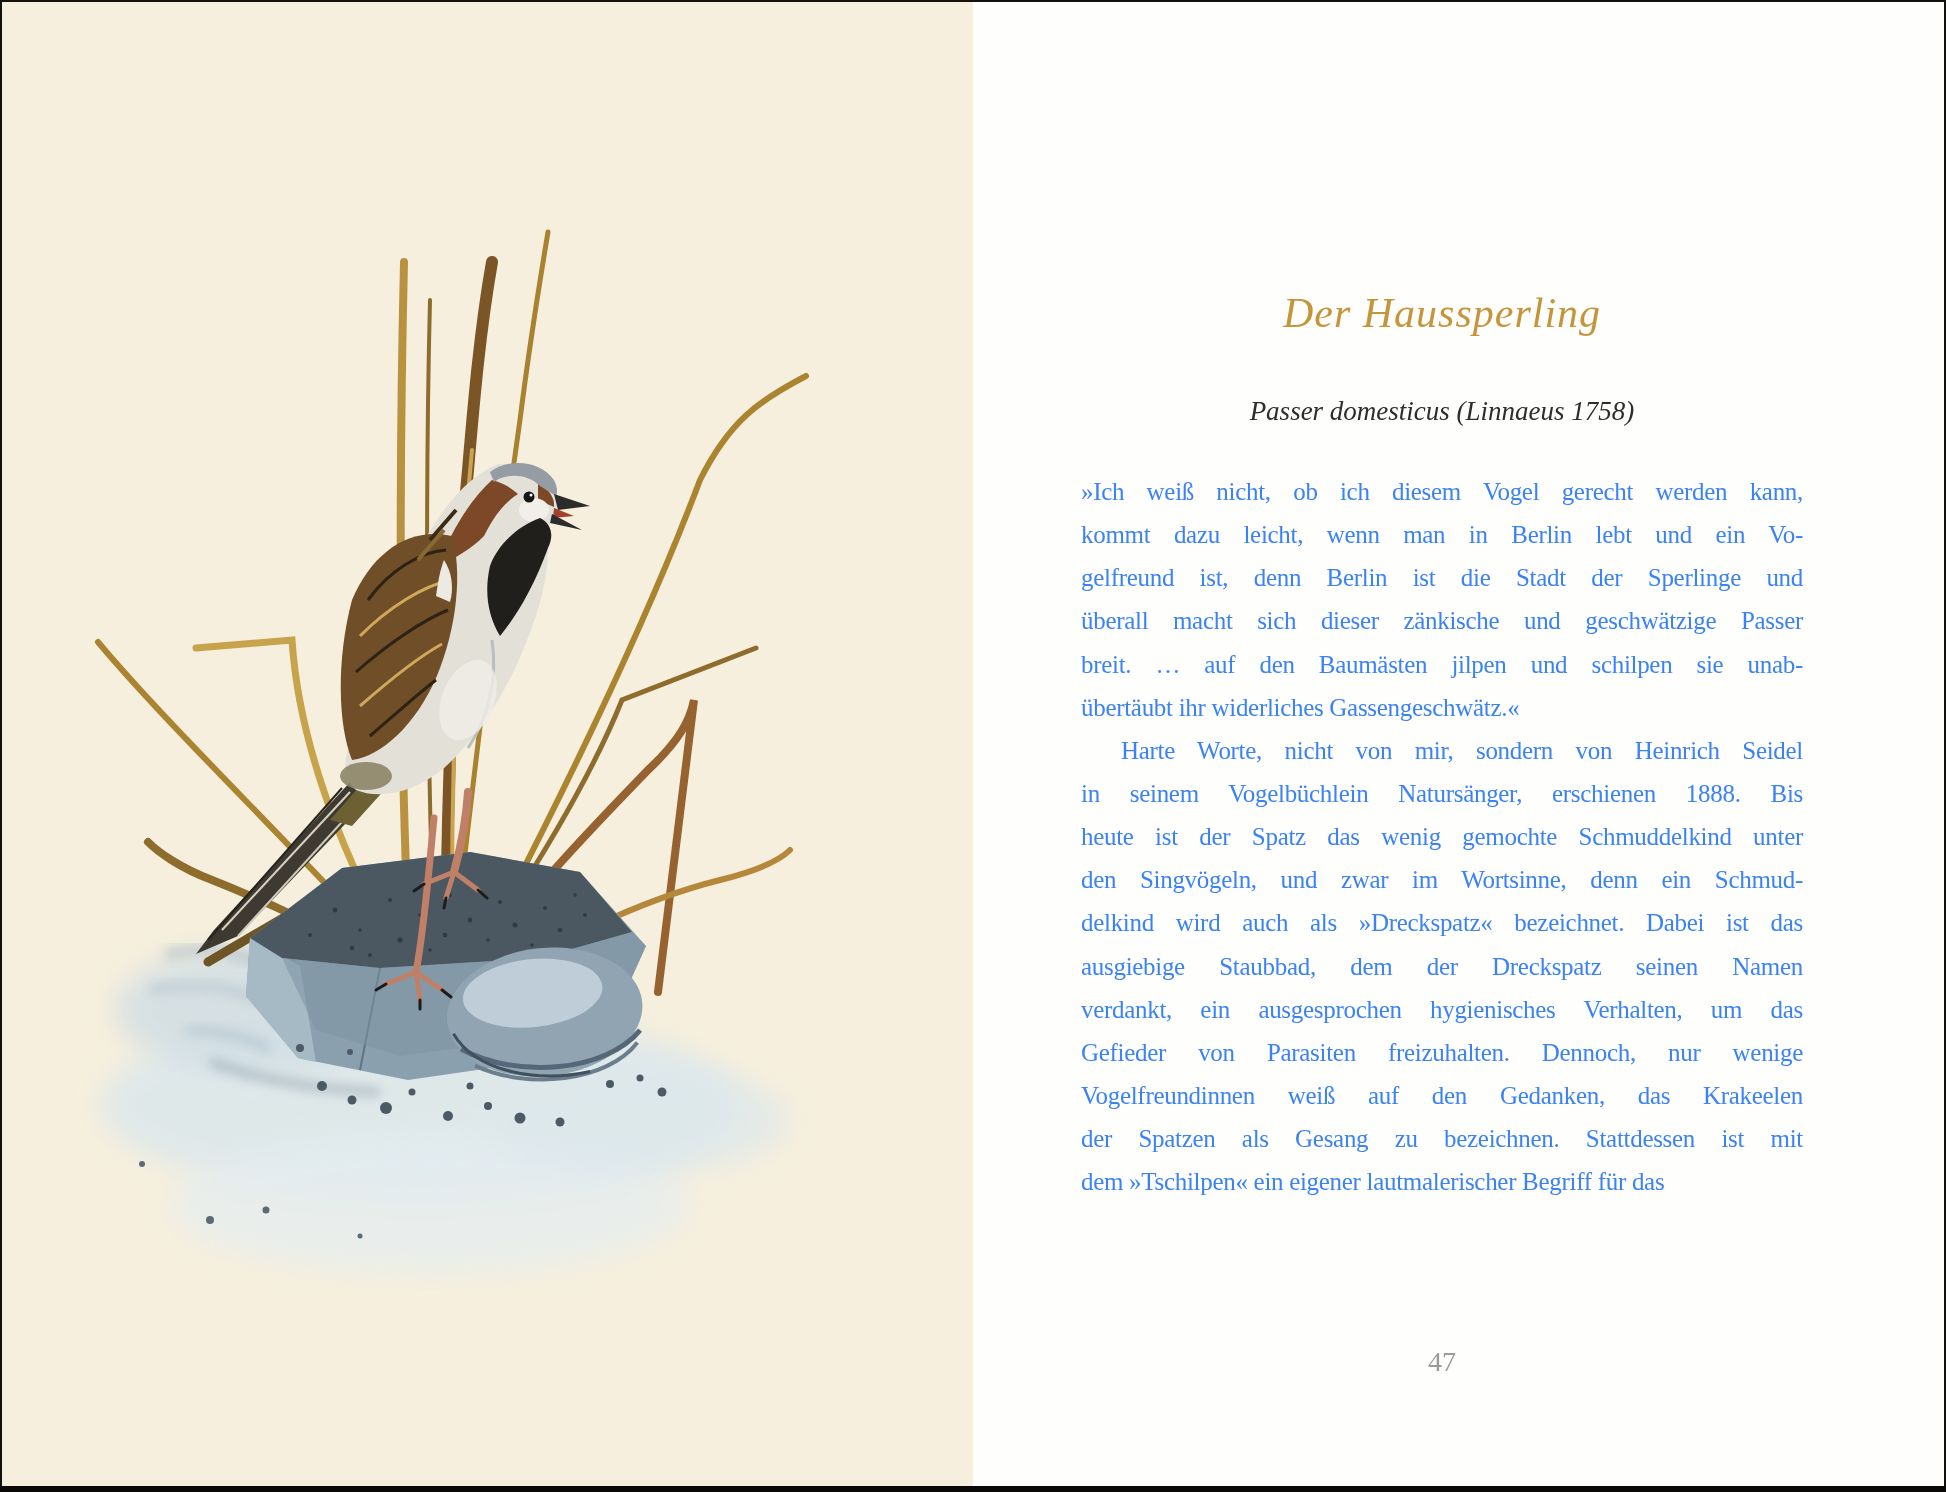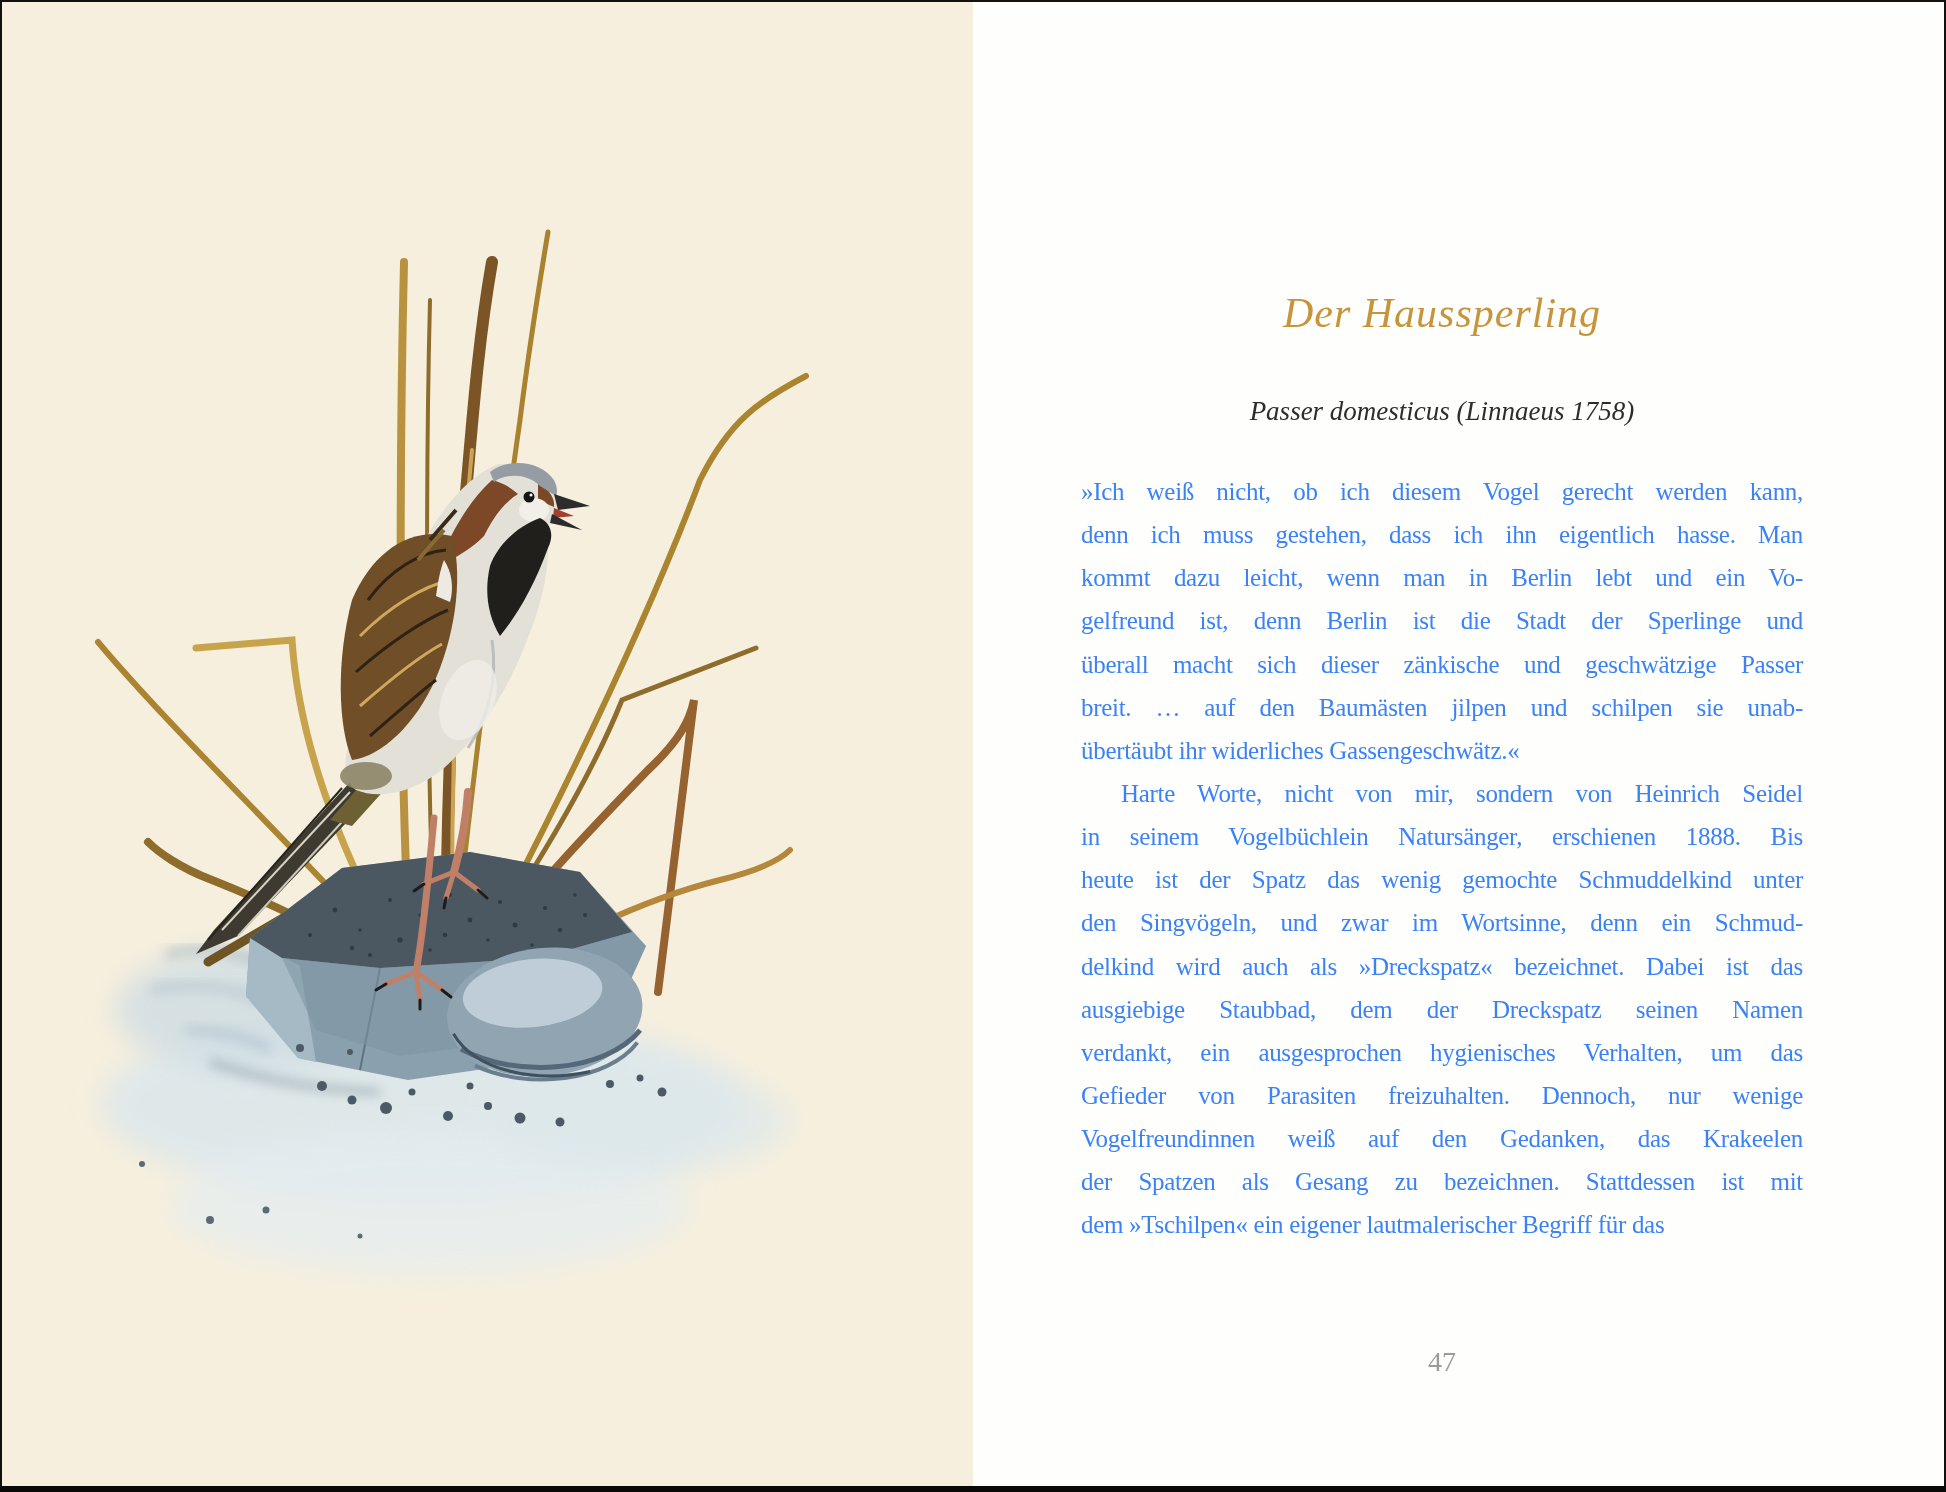--- a/index.html
+++ b/index.html
@@ -229,21 +229,20 @@
   </div>
 
   <div class="page-right"></div>
 
   <div class="chapter-title">Der Haussperling</div>
 
   <div class="chapter-subtitle">Passer domesticus (Linnaeus 1758)</div>
 
   <div class="body-text" id="body-text">
       <div class="line"><span>»Ich weiß nicht, ob ich diesem Vogel gerecht werden kann,</span></div>
-      <div class="line"><span>denn ich muss gestehen, dass ich ihn eigentlich hasse. Man</span></div>
       <div class="line"><span>kommt dazu leicht, wenn man in Berlin lebt und ein Vo-</span></div>
       <div class="line"><span>gelfreund ist, denn Berlin ist die Stadt der Sperlinge und</span></div>
       <div class="line"><span>überall macht sich dieser zänkische und geschwätzige Passer</span></div>
       <div class="line"><span>breit. … auf den Baumästen jilpen und schilpen sie unab-</span></div>
       <div class="line last"><span>übertäubt ihr widerliches Gassengeschwätz.«</span></div>
       <div class="line indent"><span>Harte Worte, nicht von mir, sondern von Heinrich Seidel</span></div>
       <div class="line"><span>in seinem Vogelbüchlein </span><span class="it">Natursänger</span><span>, erschienen 1888. Bis</span></div>
       <div class="line"><span>heute ist der Spatz das wenig gemochte Schmuddelkind unter</span></div>
       <div class="line"><span>den Singvögeln, und zwar im Wortsinne, denn ein Schmud-</span></div>
       <div class="line"><span>delkind wird auch als »Dreckspatz« bezeichnet. Dabei ist das</span></div>

